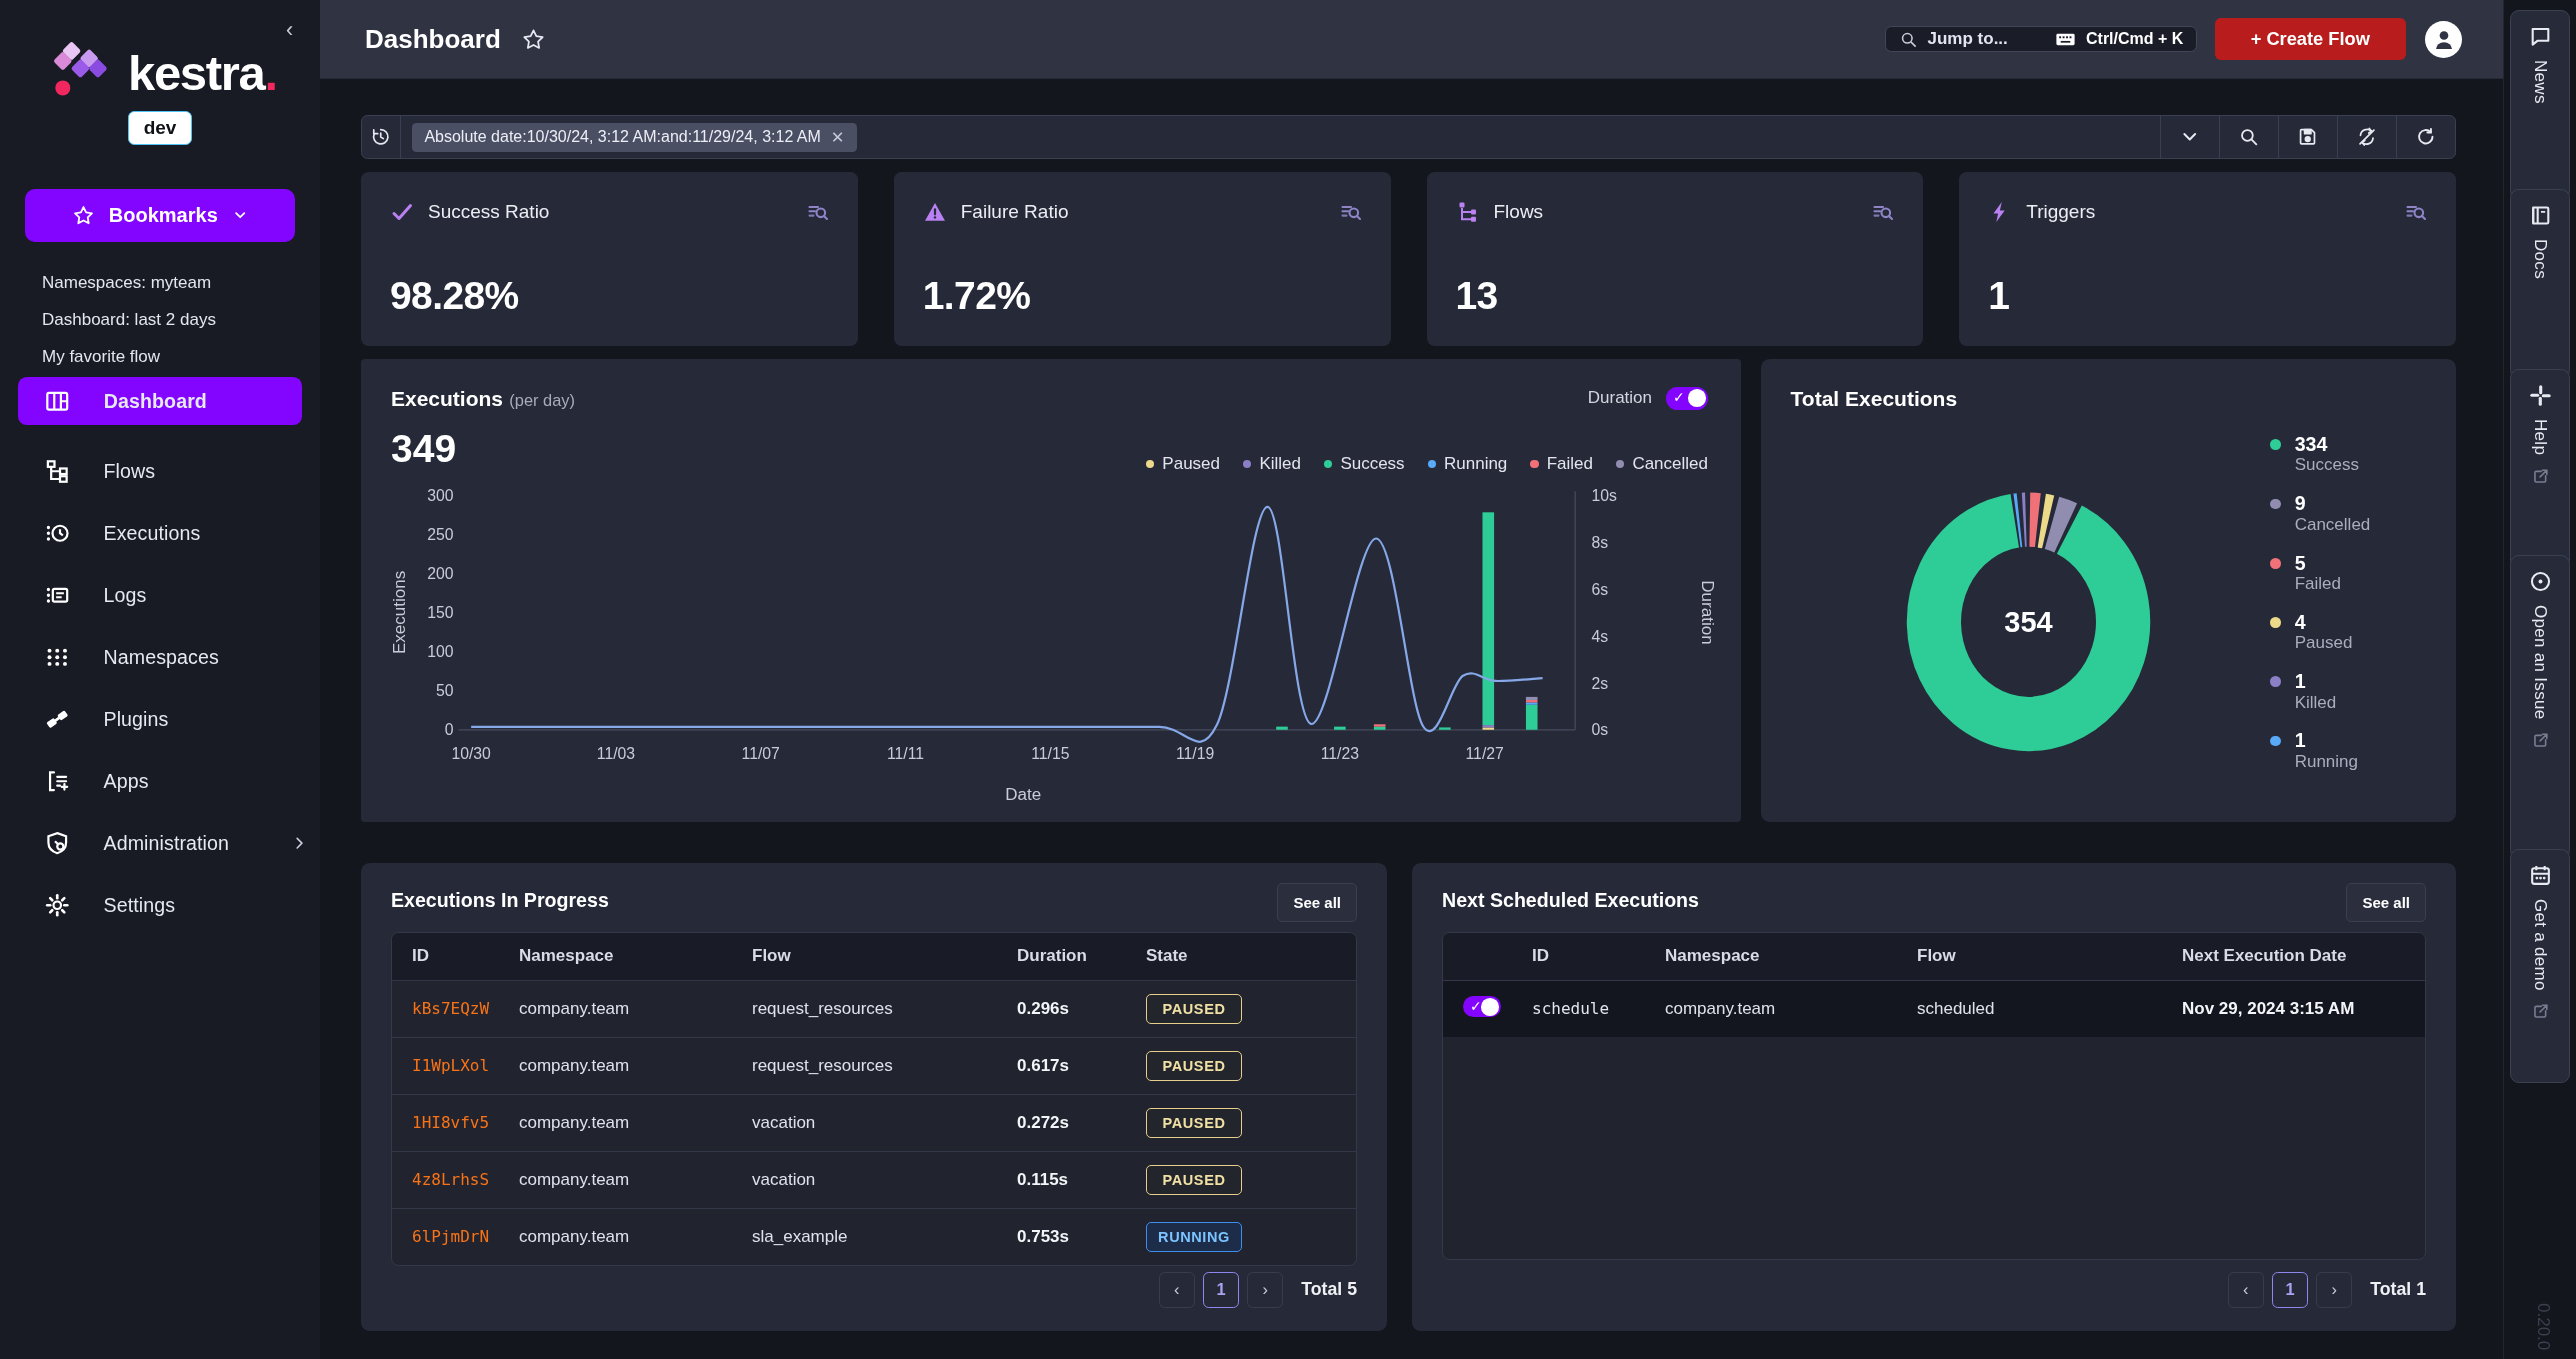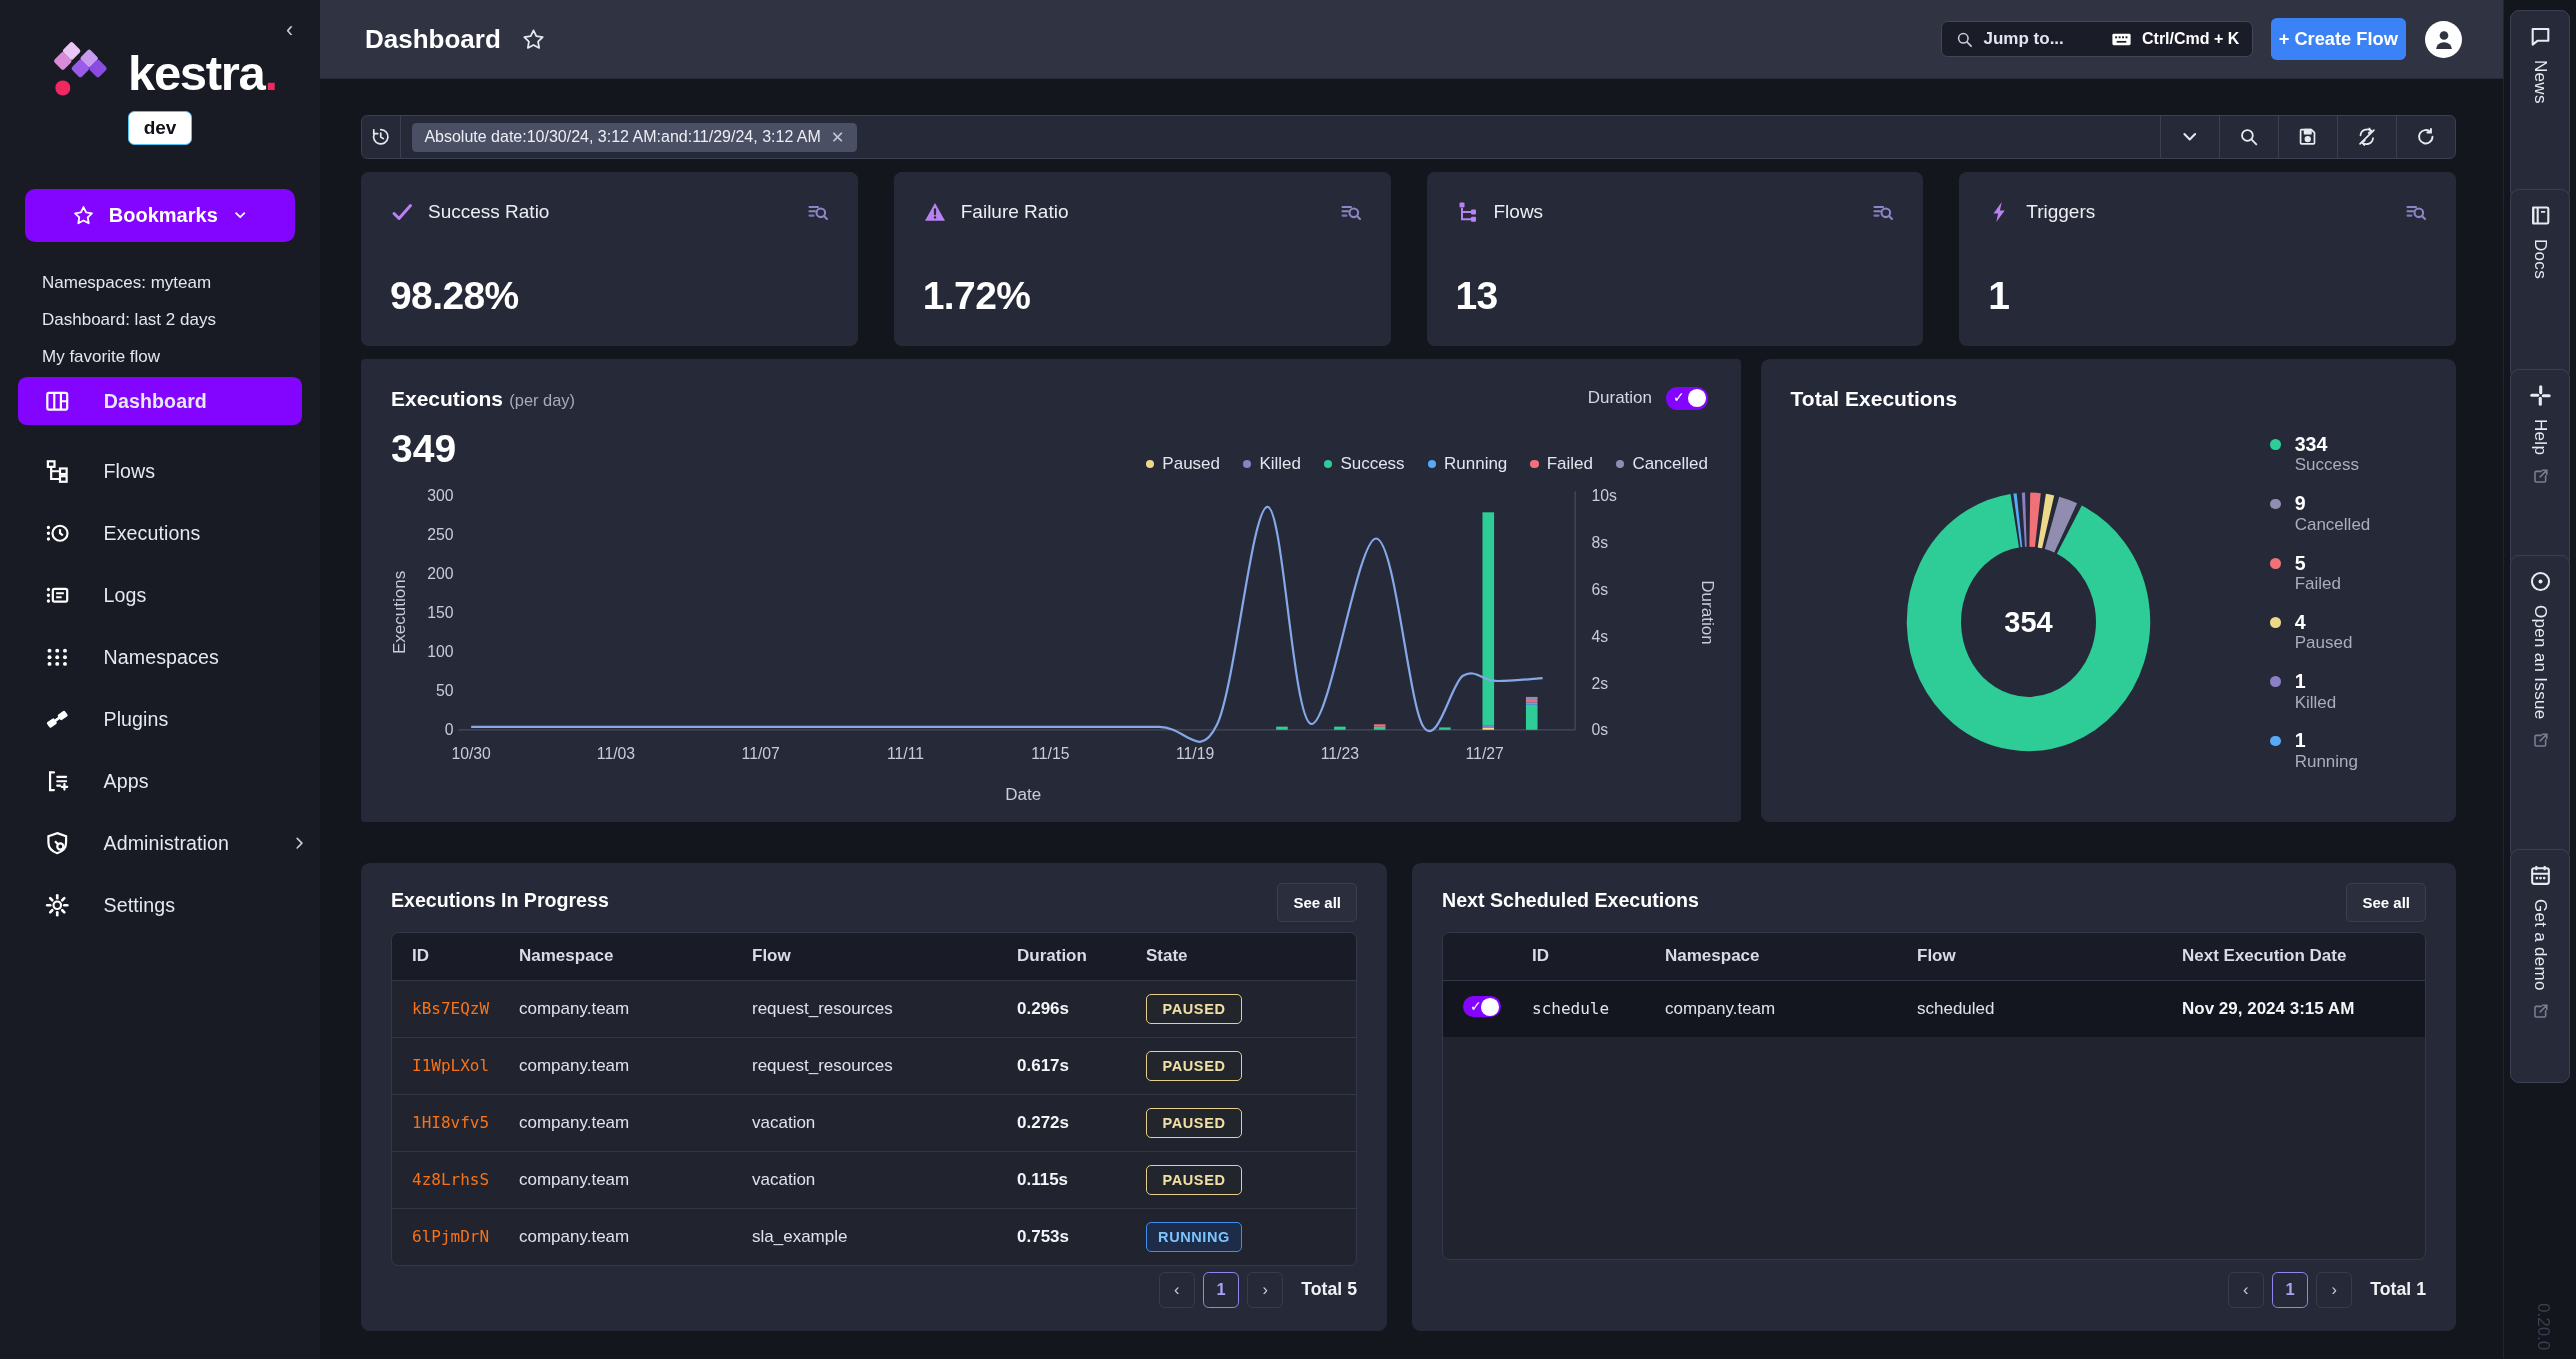--- a/index.html
+++ b/index.html
@@ -40,27 +40,27 @@
   .rail-btn .ext{width:19px;height:19px;color:#787E92}
   #version{position:absolute;right:23px;bottom:8.8px;writing-mode:vertical-rl;color:#3B4050;font-size:17px;}
 
   
   #main{position:absolute;left:320px;top:0;width:2184px;height:1359px;background:#14161D;}
   #topbar{position:absolute;left:0;top:0;right:0;height:79px;background:#2F3342;border-bottom:1.3px solid #262a36;
     display:flex;align-items:center;padding:0 42px 0 45px;box-sizing:border-box;}
   #page-title{font-size:26px;font-weight:800;color:#fff;}
   #title-star{width:25px;height:25px;color:#E6E8F2;margin-left:20px;cursor:pointer;}
   #topbar .spacer{flex:1}
-  #searchbox{width:312px;height:36px;background:#1A1D28;border:1.3px solid #41465A;border-radius:6.3px;display:flex;align-items:center;padding:0 12.6px;box-sizing:border-box;cursor:text;}
+  #searchbox{width:312px;height:26px;background:#1A1D28;border:1.3px solid #41465A;border-radius:6.3px;display:flex;align-items:center;padding:0 12.6px;box-sizing:border-box;cursor:text;}
   #searchbox .ic-s{width:19px;height:19px;color:#C9CCD8;margin-right:10px;}
   #searchbox .ph{font-size:17px;color:#E2E4EE;font-weight:600;}
   #searchbox .sp{flex:1}
   #searchbox .kb{width:23px;height:23px;color:#fff;margin-right:8.8px;}
   #searchbox .sc{font-size:16px;color:#fff;font-weight:700;white-space:nowrap;}
-  #create-btn{height:42px;margin-left:17.7px;padding:0 8px;background:#3b82f6;border-radius:5.7px;color:#fff;font-size:18.3px;font-weight:700;display:flex;align-items:center;cursor:pointer;}
+  #create-btn{height:42px;margin-left:17.7px;padding:0 36px;background:#b91c1c;border-radius:5.7px;color:#fff;font-size:18.3px;font-weight:700;display:flex;align-items:center;cursor:pointer;}
   #avatar{width:37px;height:37px;border-radius:50%;background:#fff;margin-left:19px;display:flex;align-items:center;justify-content:center;cursor:pointer;}
   #avatar svg{width:28px;height:28px}
 
   #content{position:absolute;left:41px;top:79px;width:2095px;}
 
   
   #filterbar{margin-top:36px;height:44px;background:#262A38;border:0.6px solid #3A3F52;border-radius:6.3px;display:flex;align-items:center;box-sizing:border-box;}
   #filterbar .histcell{width:38px;align-self:stretch;border-right:0.6px solid #3A3F52;display:flex;align-items:center;justify-content:center;color:#E4E6F0;}
   #filterbar .histcell .ic{width:21.5px;height:21.5px}
   #chip{margin-left:11.4px;height:29px;background:#4A4F64;border-radius:4.4px;display:flex;align-items:center;padding:0 12px;gap:10px;}

